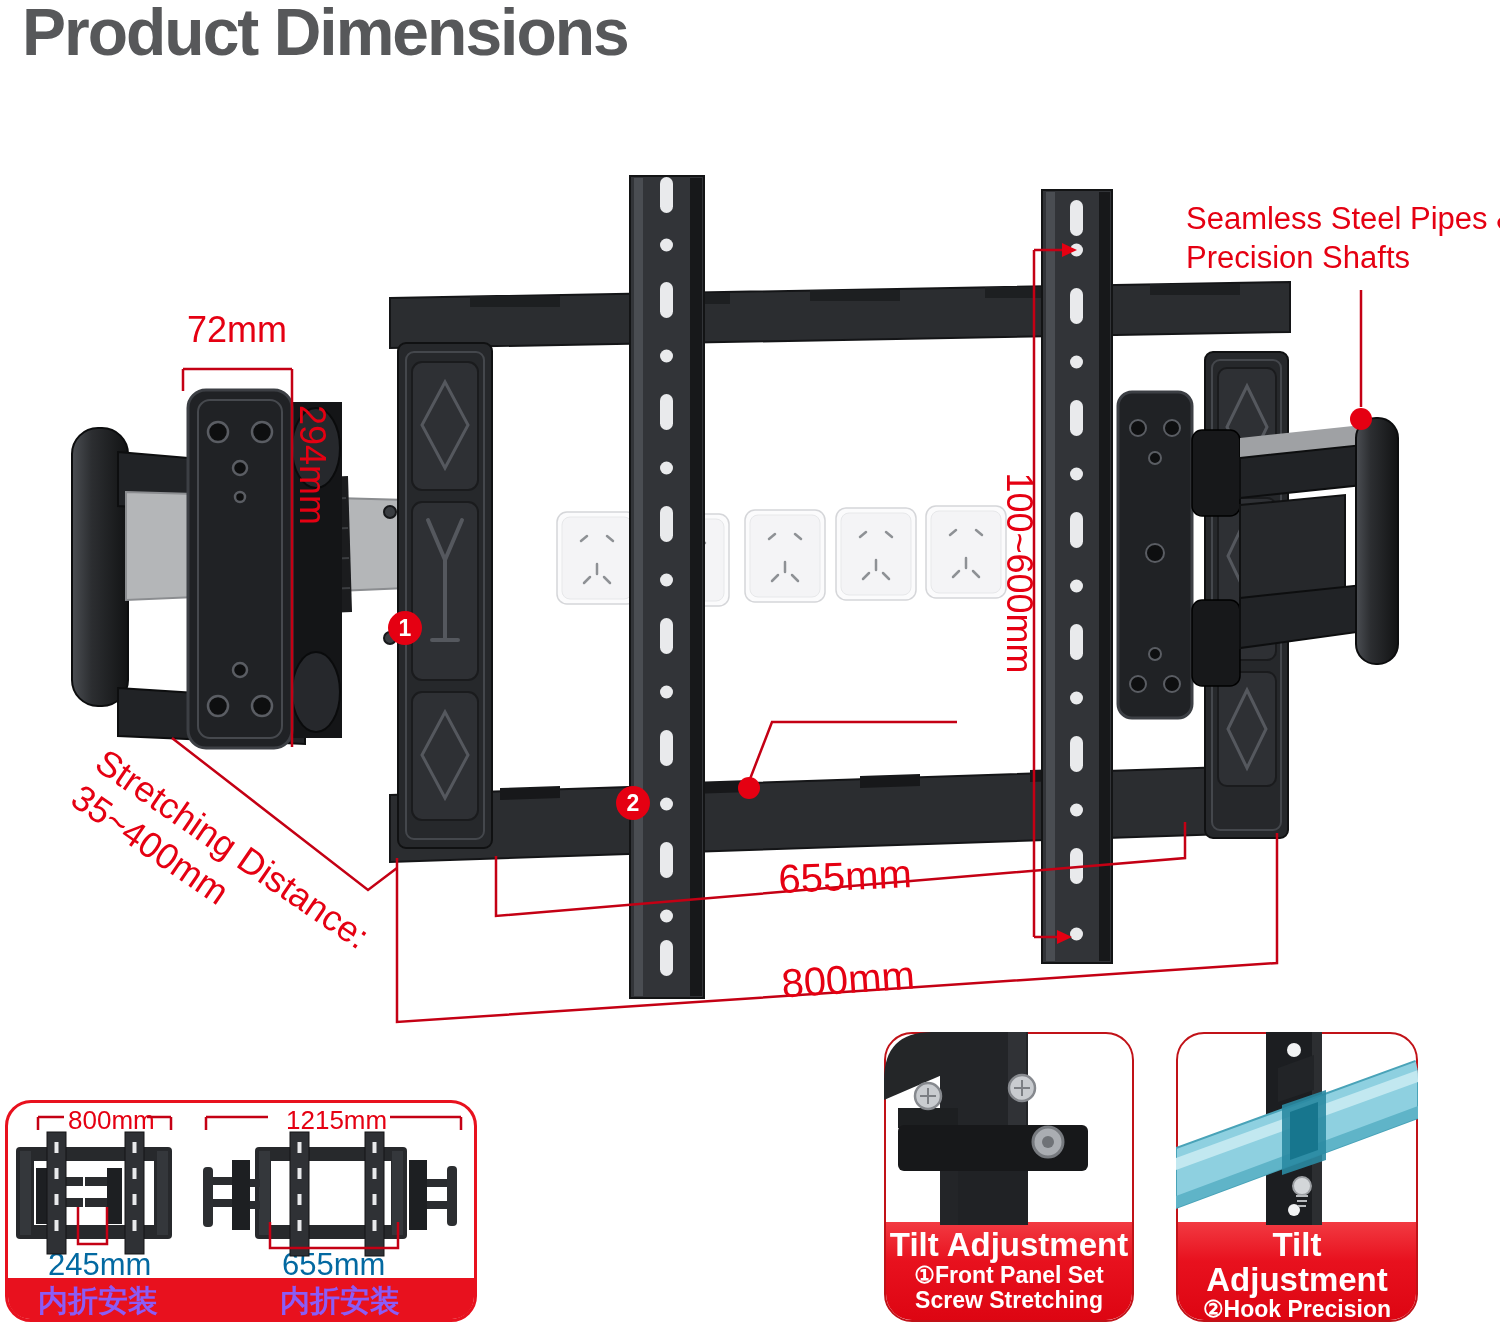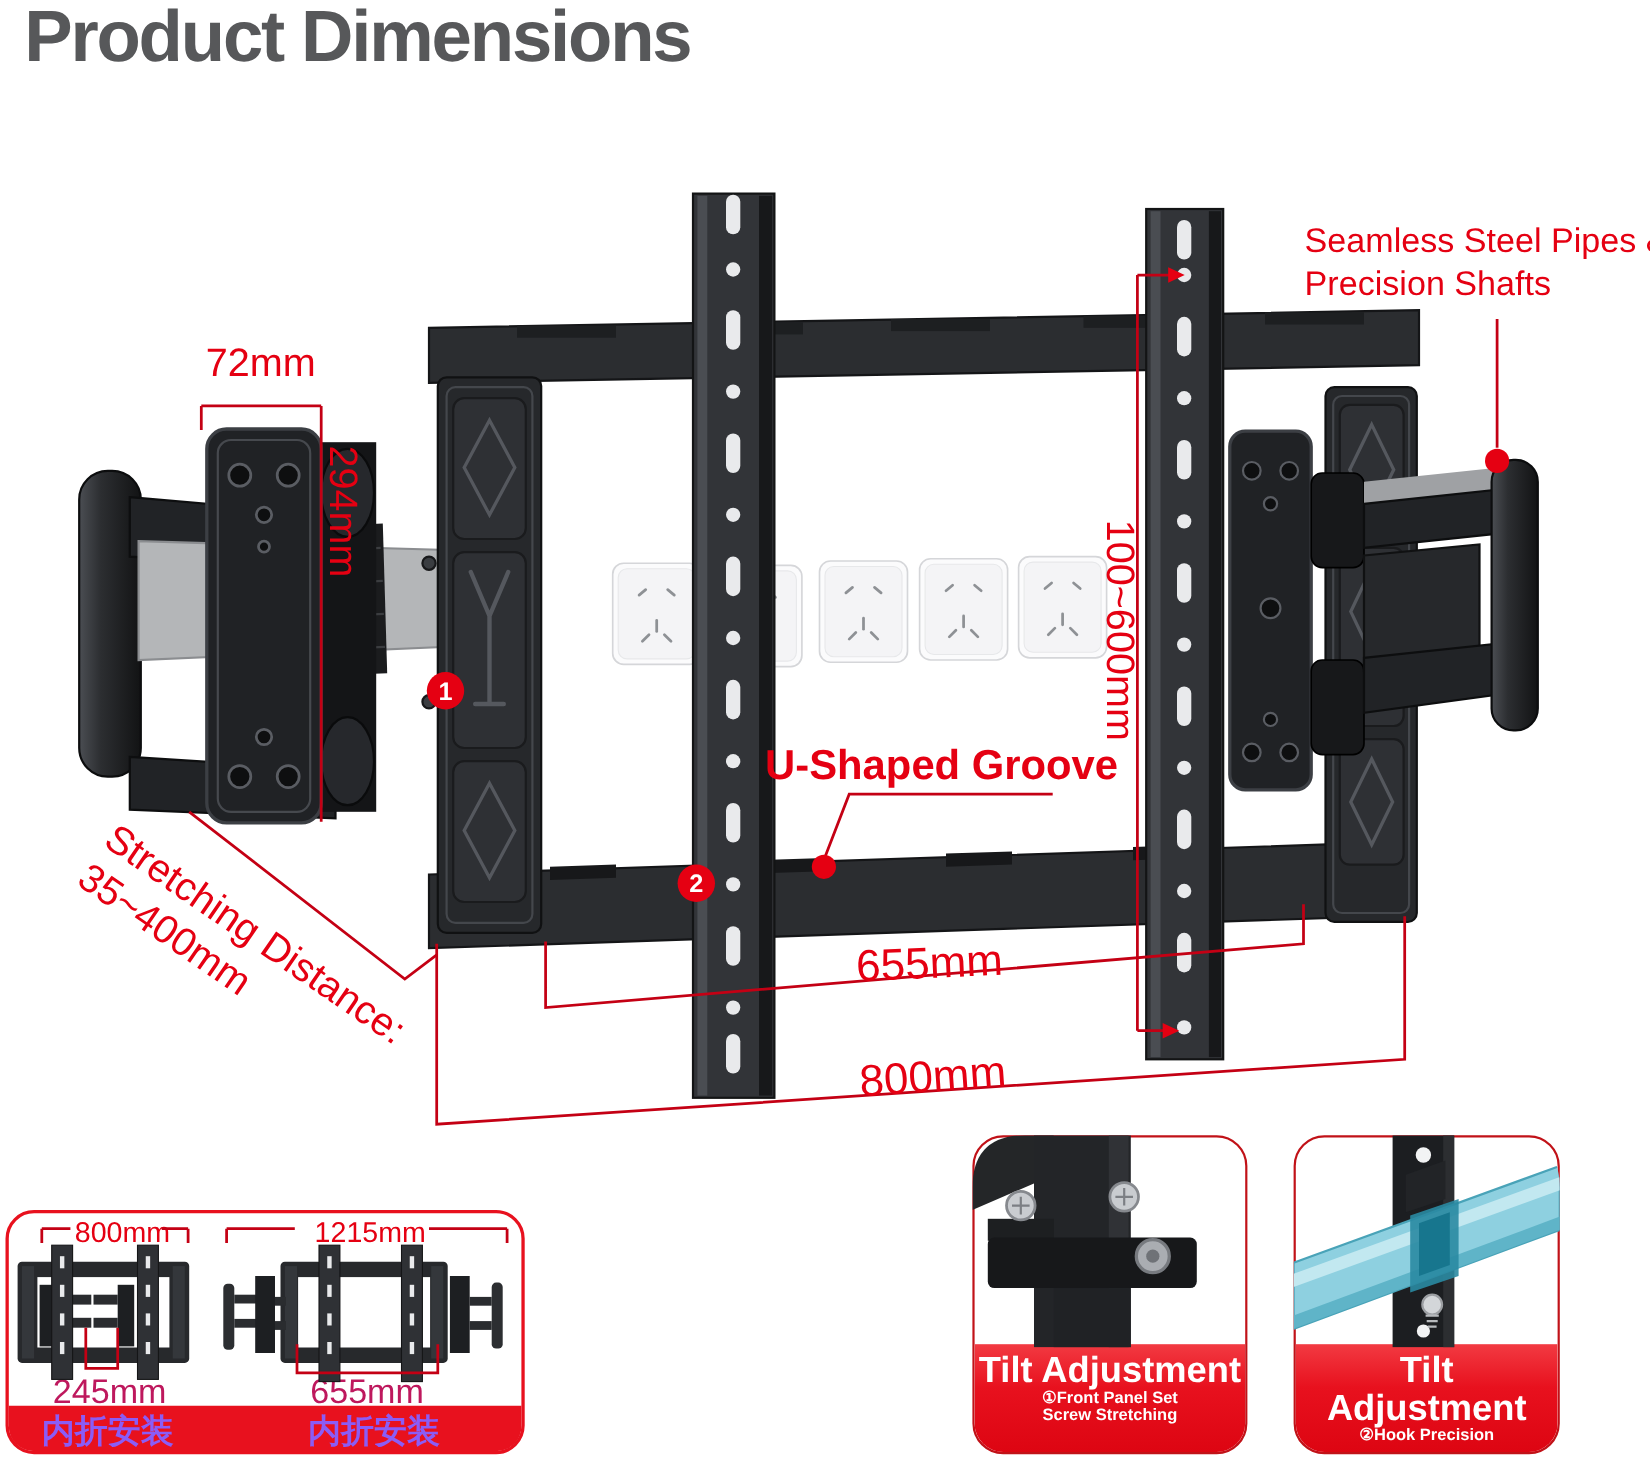--- a/index.html
+++ b/index.html
@@ -13,23 +13,23 @@
           font-weight:bold;display:flex;align-items:center;justify-content:center;z-index:6}
   .panel{position:absolute;background:#fff;border:3px solid #e8111e;border-radius:26px;box-sizing:border-box}
   .panel-band{position:absolute;left:0;right:0;bottom:0;height:41px;background:#e8111e;
               border-radius:0 0 22px 22px;display:flex}
   .cap{position:absolute;color:#8b5cf6;font-size:30px;font-weight:bold;white-space:nowrap}
   .inset{position:absolute;background:#fff;border:2px solid #c11218;border-radius:28px;
          box-sizing:border-box;overflow:hidden}
   .inset-band{position:absolute;left:0;right:0;bottom:0;height:98px;text-align:center;
               background:linear-gradient(180deg,#f23a42 0%,#e8111e 40%,#dd0512 100%);color:#fff}
   .inset-title{font-size:33px;font-weight:bold;margin-top:6px;line-height:1.05}
-  .inset-line{font-size:15px;font-weight:bold;line-height:1.12}
+  .inset-line{font-size:23px;font-weight:bold;line-height:1.12}
   .pdim{position:absolute;color:#e50012;font-size:26px;white-space:nowrap}
-  .pdim2{position:absolute;color:#be185d;font-size:31px;white-space:nowrap}
+  .pdim2{position:absolute;color:#0369a1;font-size:31px;white-space:nowrap}
   svg{position:absolute;left:0;top:0;z-index:4;pointer-events:none}
   .txt-layer{z-index:5}
 </style>
 </head>
 <body>
 
 <div class="stage">
 
   <div class="panel" style="left:5px;top:1100px;width:472px;height:222px">
     <div class="panel-band"></div>
@@ -340,21 +340,20 @@
 
   <div class="abs txt-layer ann" style="left:312px;top:465px;transform:translate(-50%,-50%) rotate(90deg)">294mm</div>
 
   <div class="abs txt-layer ann" style="left:1186px;top:200px;font-size:31px;line-height:1.25">
     <span style="display:block">Seamless Steel Pipes &amp;</span>
     <span style="display:block">Precision Shafts</span>
   </div>
 
   <div class="abs txt-layer ann" style="left:1019px;top:573px;transform:translate(-50%,-50%) rotate(90deg)">100~600mm</div>
 
-  <div class="abs txt-layer ann ctr" style="left:856px;top:697px;font-size:38px;font-weight:bold">U-Shaped Groove</div>
 
   <div class="abs txt-layer ann" style="left:845px;top:876px;font-size:40px;transform:translate(-50%,-50%) rotate(-2.5deg)">655mm</div>
 
   <div class="abs txt-layer ann" style="left:848px;top:979px;font-size:40px;transform:translate(-50%,-50%) rotate(-4deg)">800mm</div>
 
   <div class="abs txt-layer ann" style="left:112px;top:740px;transform:rotate(34.5deg);transform-origin:0 0;line-height:1.2">
     <span style="display:block">Stretching Distance:</span>
     <span style="display:block">35~400mm</span>
   </div>
 

